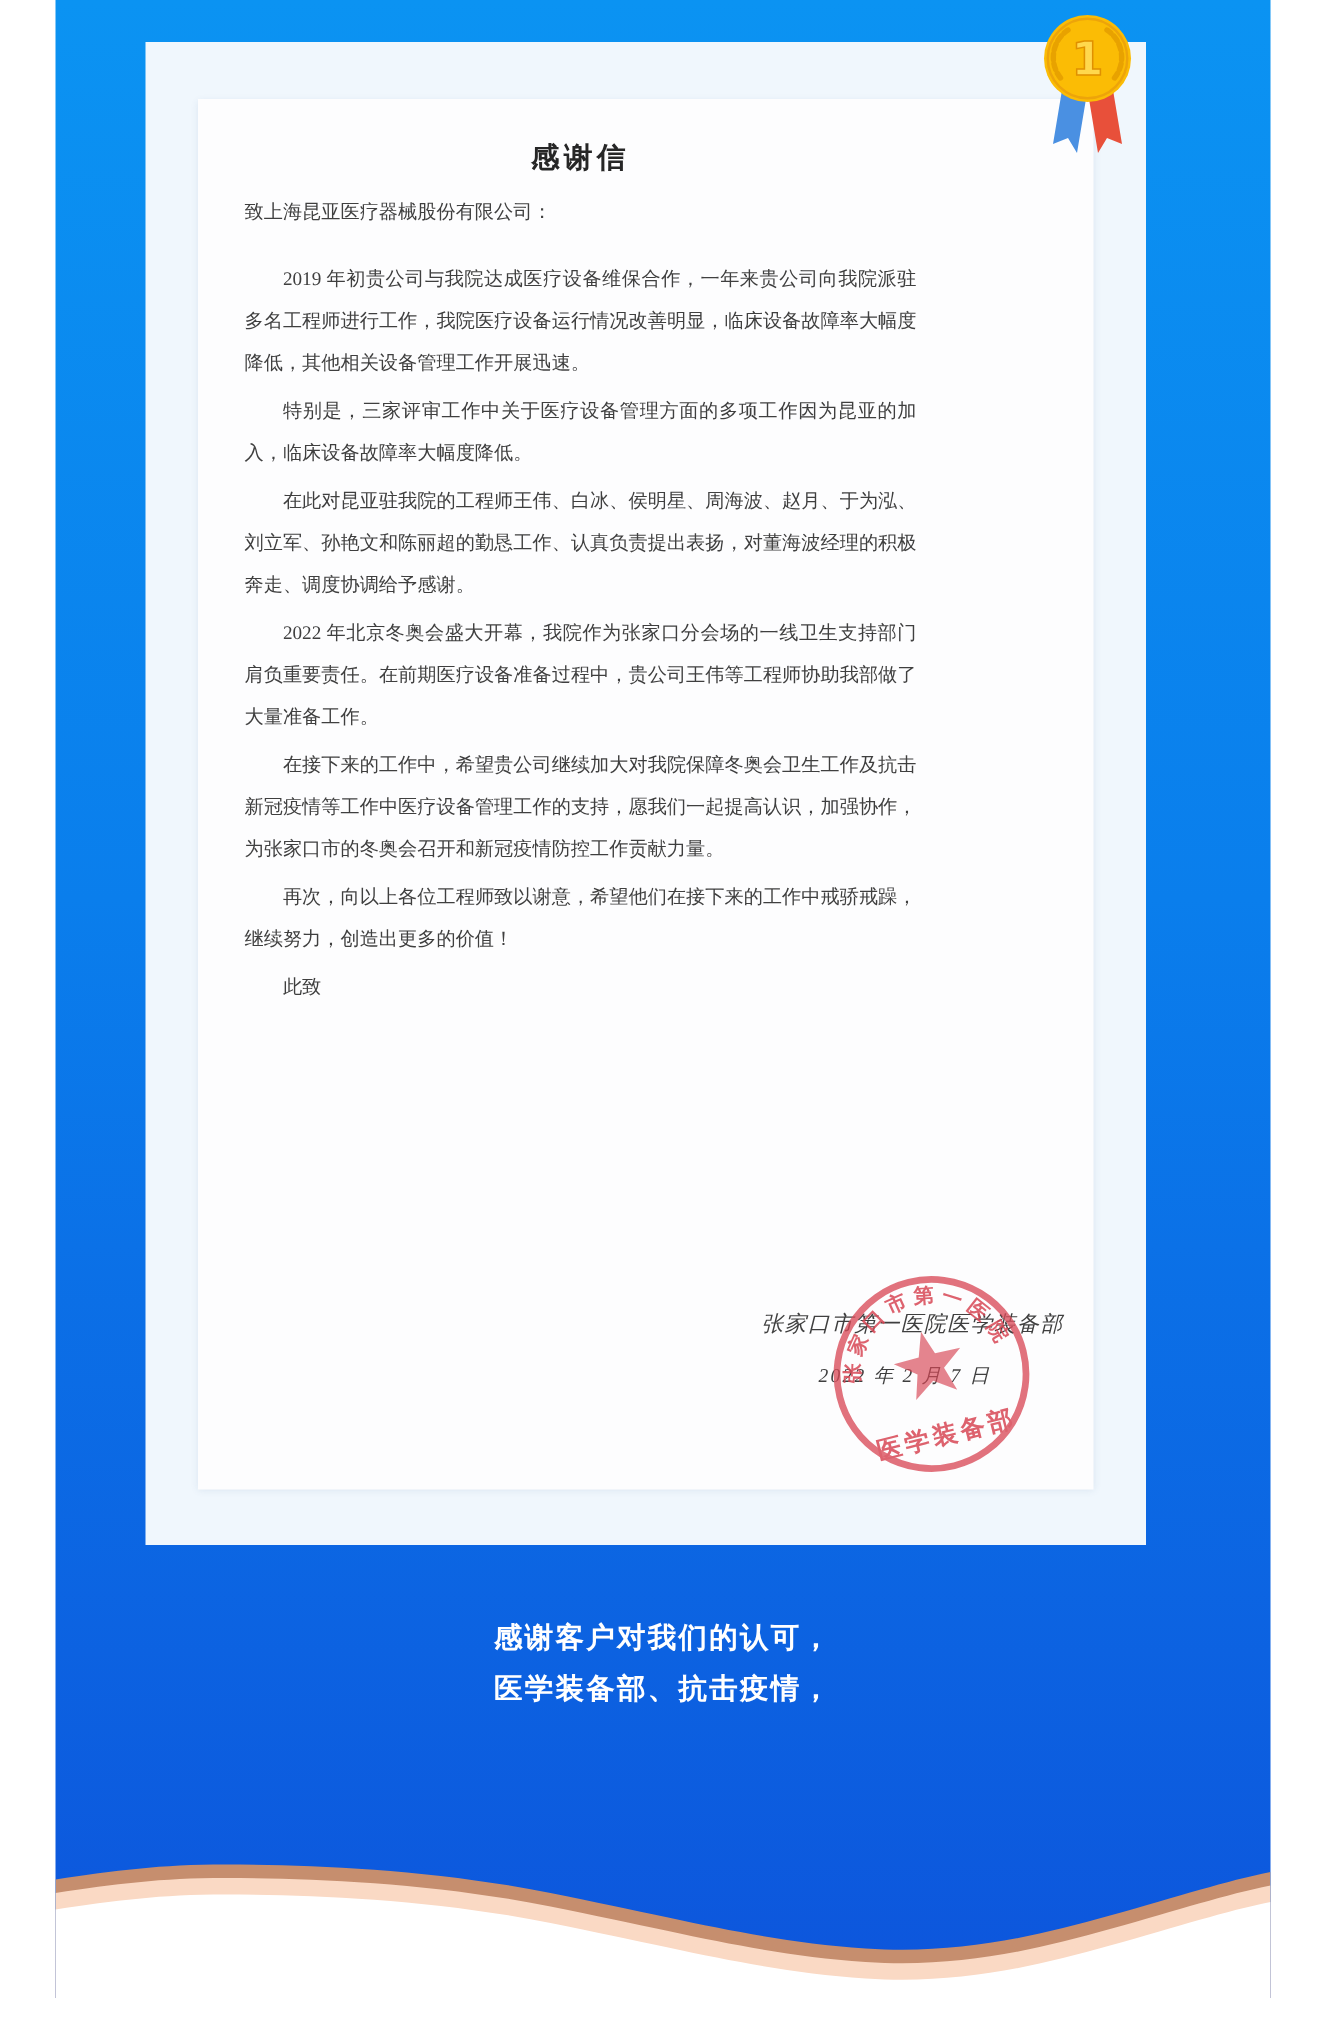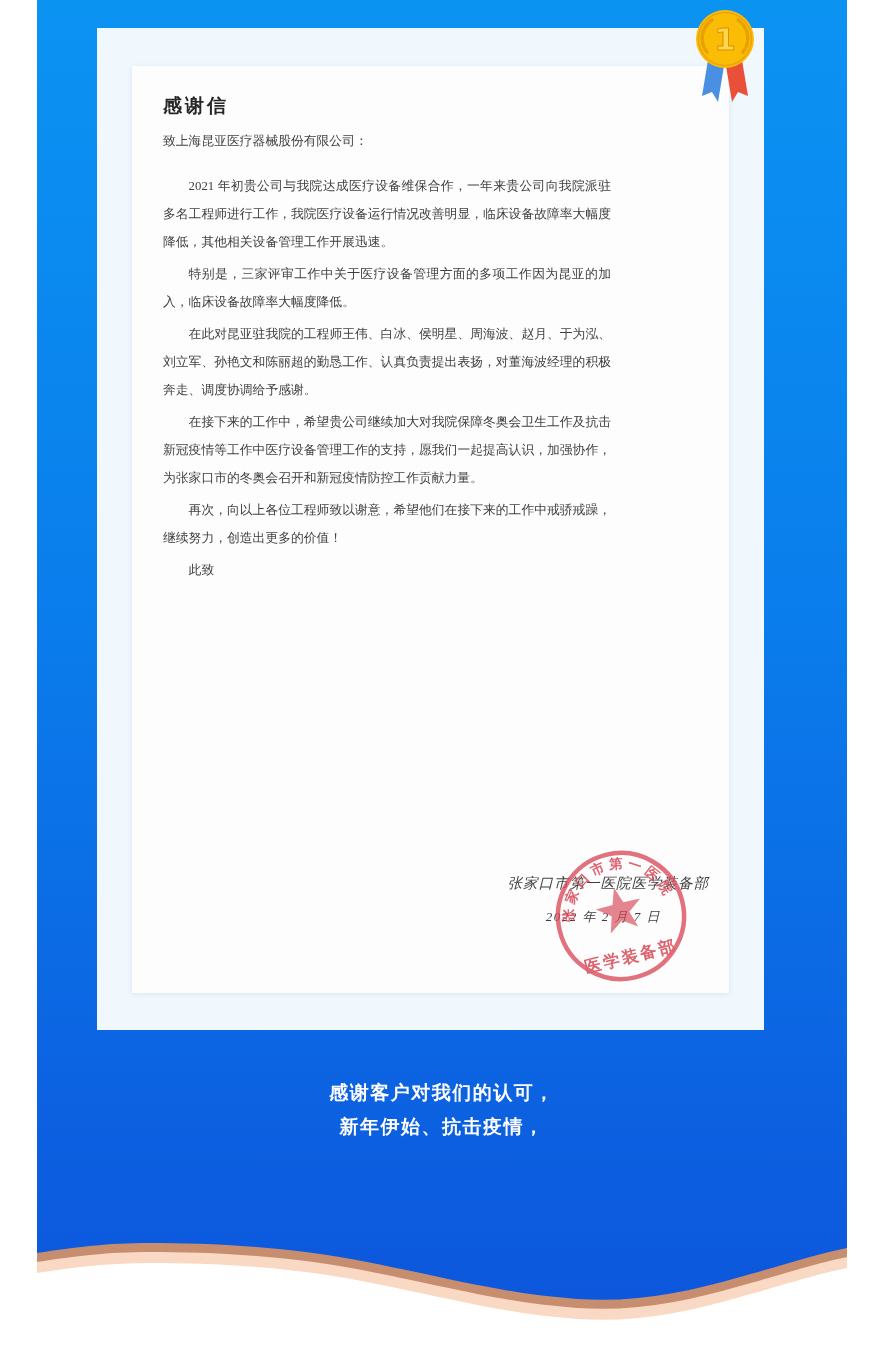--- a/index.html
+++ b/index.html
@@ -19,21 +19,21 @@
   .paper{
     position:absolute;left:35px;top:38px;width:597px;height:927px;
     background:#fdfdfe;box-shadow:0 1px 5px rgba(40,80,140,0.10);
   }
   .letter-body{
     position:absolute;left:31px;top:0;width:448px;
     color:#3f3f3f;font-family:"Liberation Serif", serif;
     font-size:12.8px;line-height:28px;
   }
   .letter-title{
-    margin:30px 0 0 0;text-align:left;
+    margin:30px 0 0 0;text-align:center;
     font-size:19px;line-height:19px;font-weight:bold;letter-spacing:3px;color:#262626;
   }
   .salutation{margin:12px 0 17px 0;}
   .para{margin:4px 0 0 0;text-indent:2em;text-align:justify;}
   .closing{margin-top:4px;text-indent:2em;}
   .signature-block{
     position:absolute;right:20px;top:808px;text-align:center;
     color:#3f3f3f;font-family:"Liberation Serif", serif;
     font-size:14.5px;line-height:18px;letter-spacing:1px;font-style:italic;
   }
@@ -51,23 +51,24 @@
 <div class="page">
 
   <div class="blue-band"></div>
 
   <div class="card">
     <div class="paper">
 
       <div class="letter-body">
         <h1 class="letter-title">感谢信</h1>
         <p class="salutation">致上海昆亚医疗器械股份有限公司：</p>
-        <p class="para">2021 年初贵公司与我院达成医疗设备维保合作，一年来贵公司向我院派驻多名工程师进行工作，我院医疗设备运行情况改善明显，临床设备故障率大幅度降低，其他相关设备管理工作开展迅速。</p>
+        <p class="para">2019 年初贵公司与我院达成医疗设备维保合作，一年来贵公司向我院派驻多名工程师进行工作，我院医疗设备运行情况改善明显，临床设备故障率大幅度降低，其他相关设备管理工作开展迅速。</p>
         <p class="para">特别是，三家评审工作中关于医疗设备管理方面的多项工作因为昆亚的加入，临床设备故障率大幅度降低。</p>
         <p class="para">在此对昆亚驻我院的工程师王伟、白冰、侯明星、周海波、赵月、于为泓、刘立军、孙艳文和陈丽超的勤恳工作、认真负责提出表扬，对董海波经理的积极奔走、调度协调给予感谢。</p>
+        <p class="para">2022 年北京冬奥会盛大开幕，我院作为张家口分会场的一线卫生支持部门肩负重要责任。在前期医疗设备准备过程中，贵公司王伟等工程师协助我部做了大量准备工作。</p>
         <p class="para">在接下来的工作中，希望贵公司继续加大对我院保障冬奥会卫生工作及抗击新冠疫情等工作中医疗设备管理工作的支持，愿我们一起提高认识，加强协作，为张家口市的冬奥会召开和新冠疫情防控工作贡献力量。</p>
         <p class="para">再次，向以上各位工程师致以谢意，希望他们在接下来的工作中戒骄戒躁，继续努力，创造出更多的价值！</p>
         <p class="closing">此致</p>
       </div>
 
       <div class="signature-block">
         <div>张家口市第一医院医学装备部</div>
         <div class="signature-date">2022 年 2 月 7 日</div>
       </div>
 
@@ -99,16 +100,16 @@
   </svg>
 
   <svg class="wave" viewBox="0 0 810 100" preserveAspectRatio="none">
     <path fill="#c68e6e" d="M0,21 C40,15 70,11 113,11 C170,11 250,14 330,30 C420,48 470,62 540,67 C600,71 650,60 703,45 C750,32 780,22 810,16 L810,100 L0,100 Z"></path>
     <path fill="#fad9c4" transform="translate(0,9)" d="M0,21 C40,15 70,11 113,11 C170,11 250,14 330,30 C420,48 470,62 540,67 C600,71 650,60 703,45 C750,32 780,22 810,16 L810,100 L0,100 Z"></path>
     <path fill="#ffffff" transform="translate(0,20)" d="M0,21 C40,15 70,11 113,11 C170,11 250,14 330,30 C420,48 470,62 540,67 C600,71 650,60 703,45 C750,32 780,22 810,16 L810,100 L0,100 Z"></path>
   </svg>
 
   <div class="footer-slogan">
     <div>感谢客户对我们的认可，</div>
-    <div>新年伊始、抗击疫情，</div>
+    <div>医学装备部、抗击疫情，</div>
   </div>
 
 </div>
 
 </body></html>

